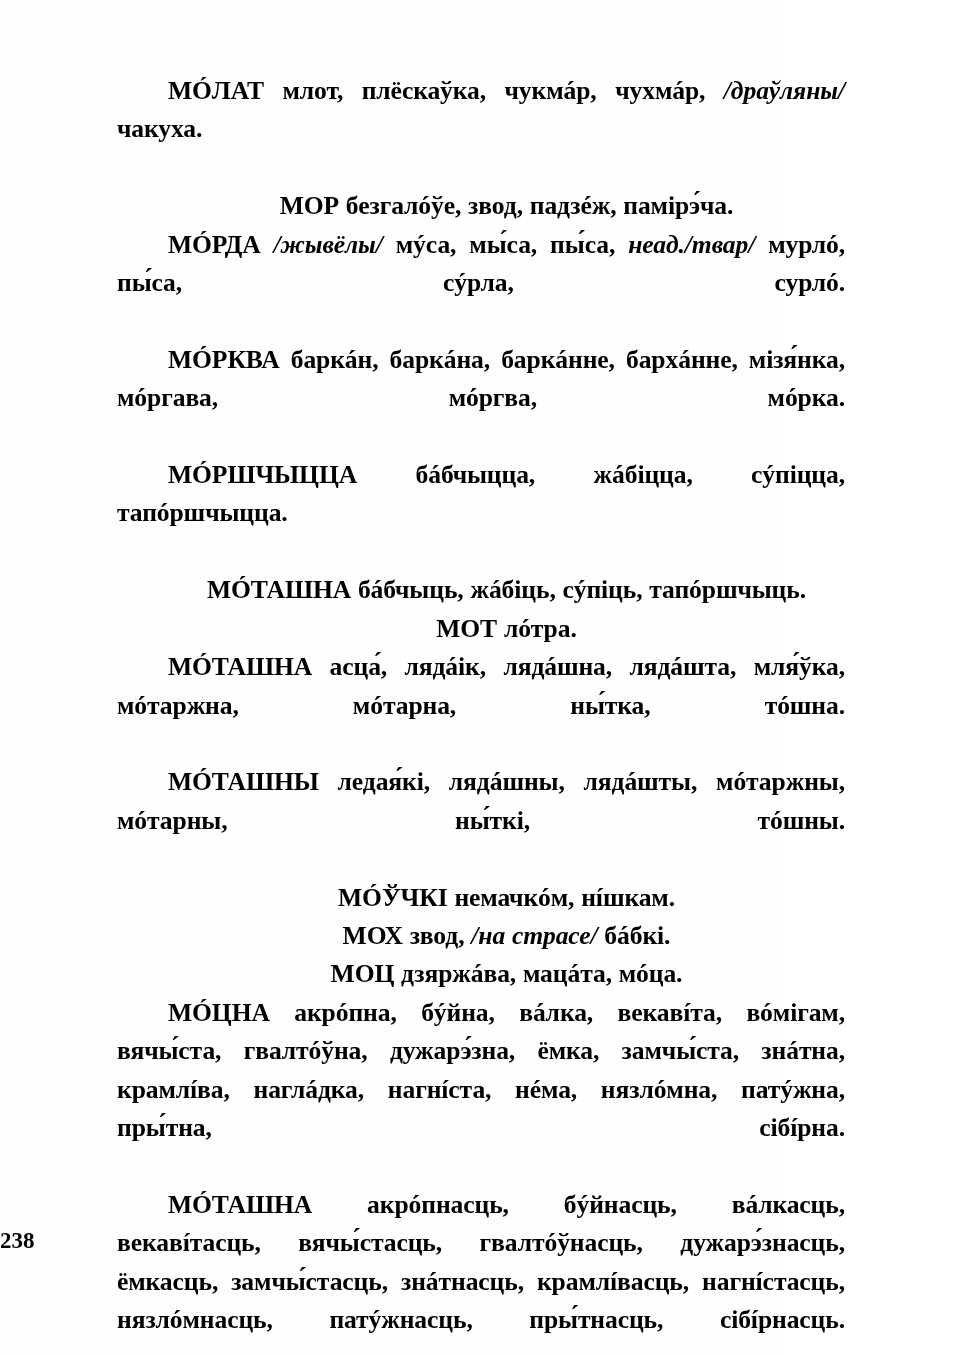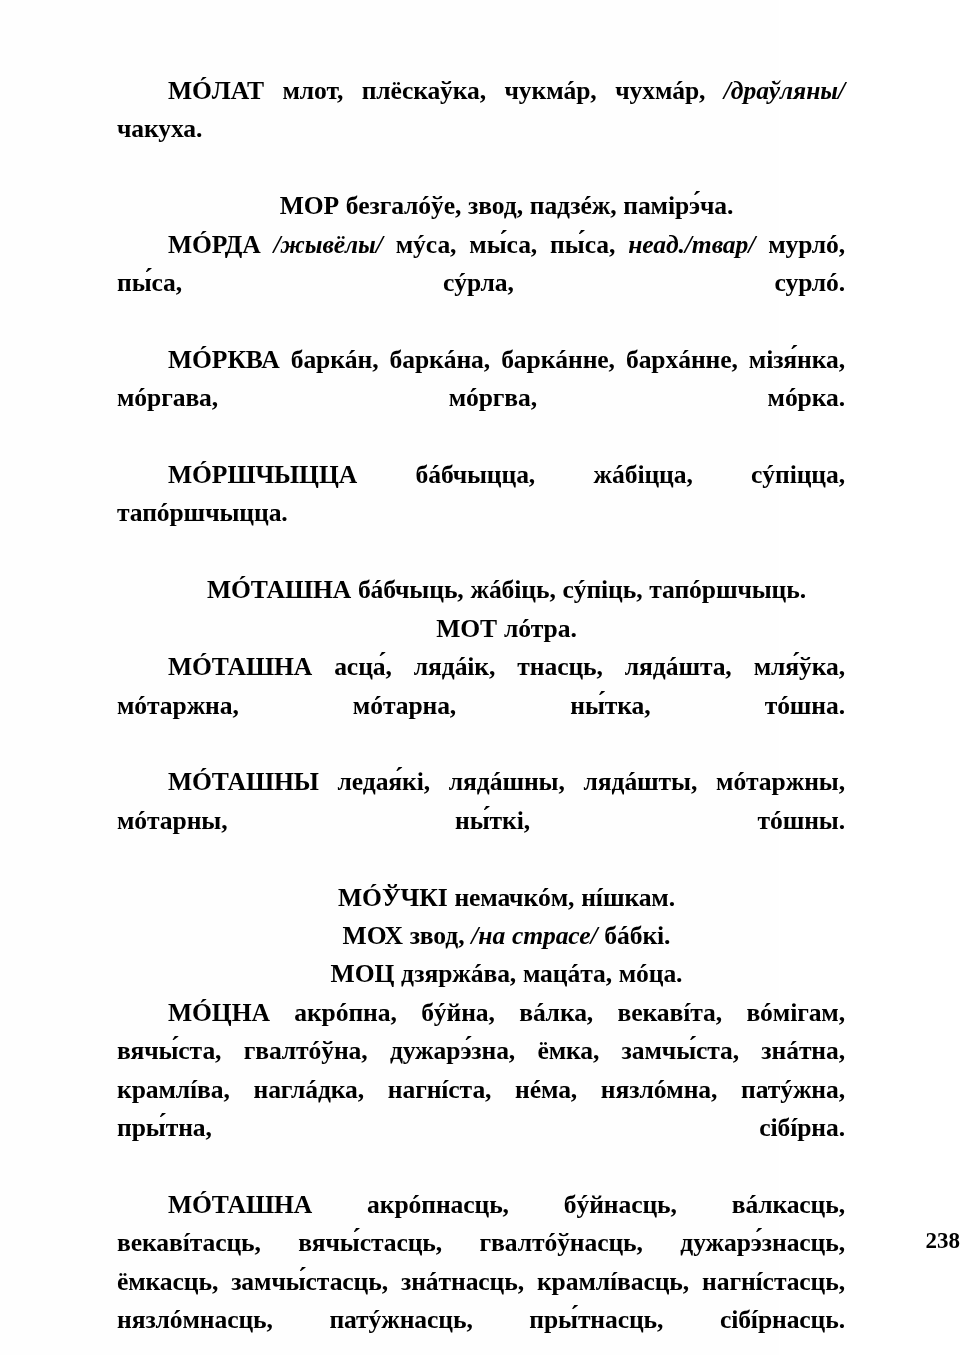--- a/index.html
+++ b/index.html
@@ -66,21 +66,21 @@
   .it {
     font-style: italic;
     font-weight: 700;
   }
 
   .page-number {
     position: absolute;
     left: 0;
     top: 1228px;
     width: 960px;
-    text-align: right;
+    text-align: left;
     font-size: 23px;
     font-weight: 700;
     font-family: "Liberation Serif", "DejaVu Serif", serif;
   }
 </style>
 </head>
 <body>
 
 <div class="page">
 
@@ -94,21 +94,21 @@
 
     <p class="entry"><span class="hw">МÓРКВА</span><span> баркáн, баркáна, баркáнне, бархáнне, мізя́нка, мóргава, мóргва, мóрка.</span></p>
 
     <p class="entry"><span class="hw">МÓРШЧЫЦЦА</span><span> бáбчыцца, жáбіцца, сýпіцца, тапóршчыцца.</span></p>
 
     <p class="entry short"><span class="hw">МÓТАШНА</span><span> бáбчыць, жáбіць, сýпіць, тапóршчыць.</span></p>
 
     <p class="entry short"><span class="hw">МОТ</span><span> лóтра.</span></p>
 
 
-    <p class="entry"><span class="hw">МÓТАШНА</span><span> асца́, лядáік, тнасць, лядáшта, мля́ўка, мóтаржна, мóтарна, ны́тка, тóшна.</span></p>
+    <p class="entry"><span class="hw">МÓТАШНА</span><span> асца́, лядáік, лядáшна, лядáшта, мля́ўка, мóтаржна, мóтарна, ны́тка, тóшна.</span></p>
 
     <p class="entry"><span class="hw">МÓТАШНЫ</span><span> ледая́кі, лядáшны, лядáшты, мóтаржны, мóтарны, ны́ткі, тóшны.</span></p>
 
     <p class="entry short"><span class="hw">МÓЎЧКІ</span><span> немачкóм, нíшкам.</span></p>
 
     <p class="entry short"><span class="hw">МОХ</span><span> звод, </span><span class="it">/на страсе/</span><span> бáбкі.</span></p>
 
     <p class="entry short"><span class="hw">МОЦ</span><span> дзяржáва, мацáта, мóца.</span></p>
 
     <p class="entry"><span class="hw">МÓЦНА</span><span> акрóпна, бýйна, вáлка, векавíта, вóмігам, вячы́ста, гвалтóўна, дужарэ́зна, ёмка, замчы́ста, знáтна, крамлíва, наглáдка, нагнíста, нéма, нязлóмна, патýжна, пры́тна, сібíрна.</span></p>

